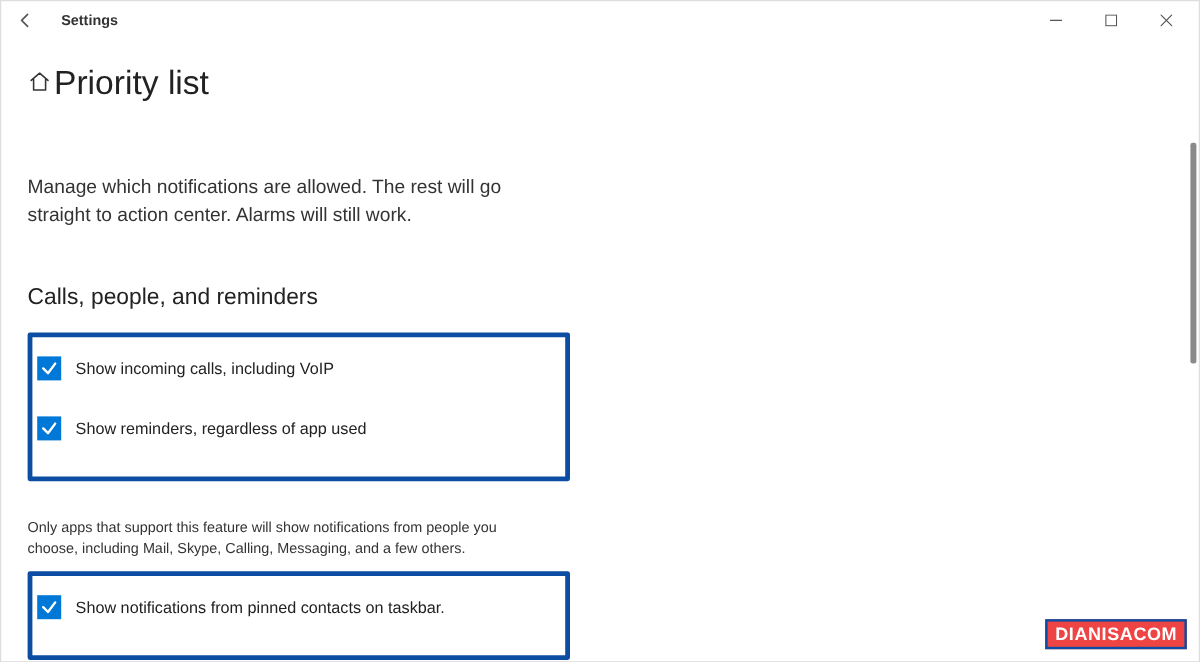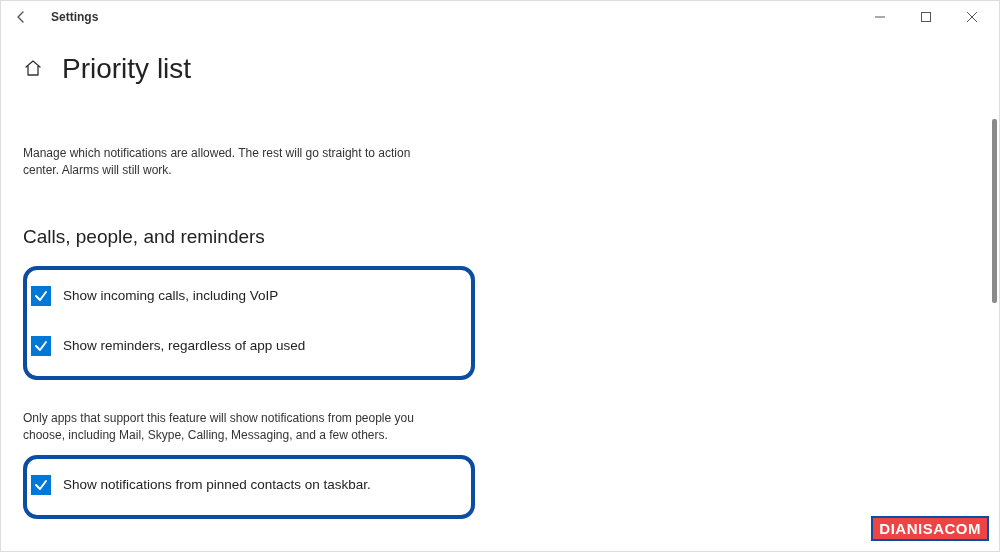--- a/index.html
+++ b/index.html
@@ -35,46 +35,46 @@
   .win-btn {
     width: 46px; height: 30px;
     display:flex;align-items:center;justify-content:center;
     color:#555;
   }
   .content {
     padding: 20px 0 0 22px;
     max-width: 700px;
   }
   .page-head {
-    display:flex; align-items:center; gap:19px;
+    display:flex; align-items:center; gap:2px;
     margin-bottom: 60px;
   }
   .page-head h1 {
     font-weight: 400;
     font-size: 28px;
     margin:0;
     color:#222;
   }
   .desc {
-    font-size: 12px;
+    font-size: 16px;
     line-height: 1.45;
     color:#333;
     max-width: 400px;
     margin-bottom: 46px;
   }
   h2.section {
     font-weight: 400;
     font-size: 19px;
     color:#222;
     margin: 0 0 18px 0;
   }
   .group {
     border: 4px solid #0b4da2;
-    border-radius: 14px;
-    padding: 14px 10px 18px 4px;
+    border-radius: 2px;
+    padding: 14px 10px 28px 4px;
     width: 452px;
     margin-bottom: 30px;
   }
   .check-row {
     display:flex;
     align-items:center;
     gap: 12px;
     padding: 2px 0;
   }
   .check-row + .check-row { margin-top: 26px; }

